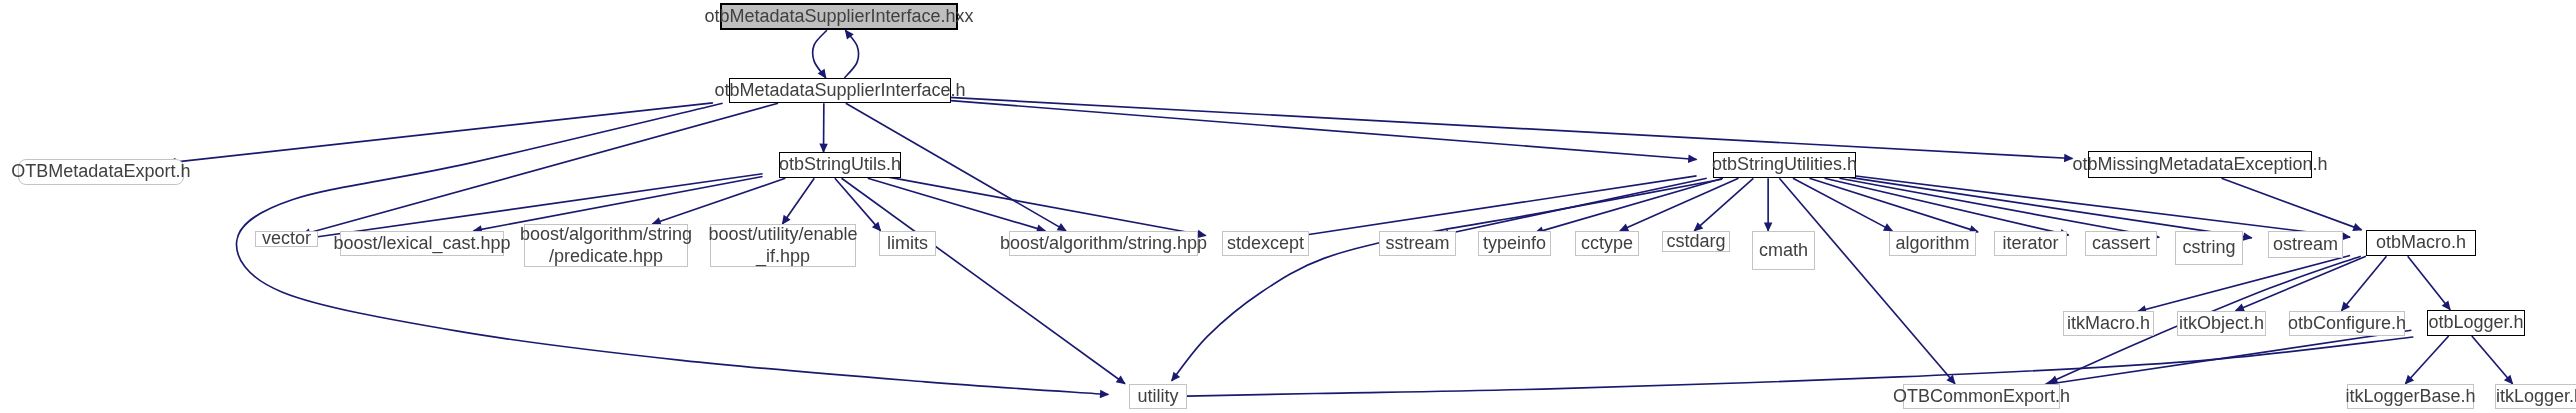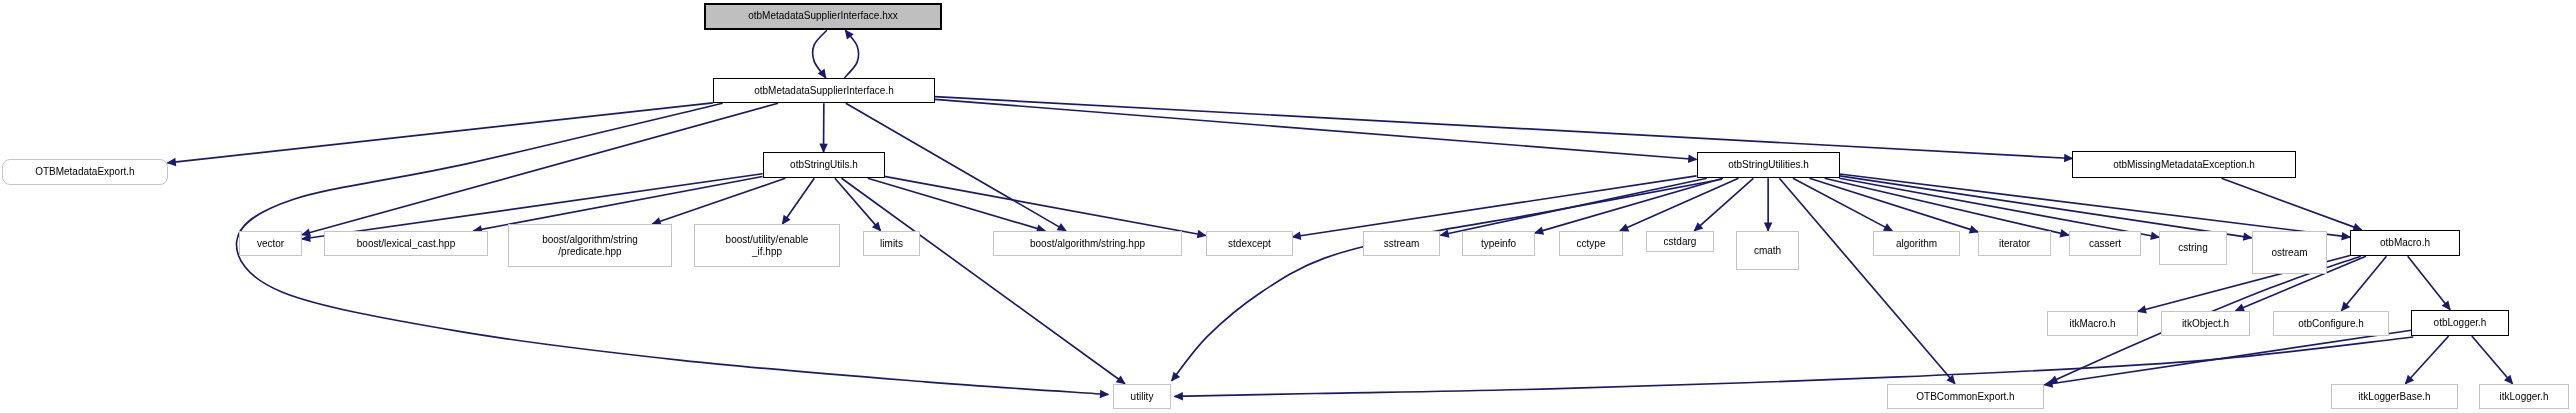--- a/index.html
+++ b/index.html
@@ -11,26 +11,27 @@
     overflow:hidden;
   }
   #edge-layer{position:absolute;left:0;top:0;width:2576px;height:414px;z-index:1;}
   #node-layer{position:absolute;left:0;top:0;width:2576px;height:414px;z-index:2;}
   .gnode{
     position:absolute;
     box-sizing:border-box;
     display:flex;align-items:center;justify-content:center;
     background:#ffffff;
     border:1.9px solid #c4c4c4;
-    color:#000000;
-    font-size:10px;
+    color:#404040;
+    font-size:18px;
     line-height:1.18;
     text-align:center;
     white-space:pre-line;
     cursor:default;
+    margin-left:16px;
   }
   .gnode.linked{border:1.9px solid #000000;cursor:pointer;}
   .gnode.current{border:2.9px solid #000000;background:#bfbfbf;cursor:default;}
 </style>
 </head>
 <body>
 
 <div id="stage">
   <svg id="edge-layer" width="2576" height="414" viewBox="0 0 2645 425" xmlns="http://www.w3.org/2000/svg">
     <defs>
@@ -82,39 +83,39 @@
         <path d="M2538.0331125827815,345 L2579.8940397350993,394" fill="none" stroke="#191970" stroke-width="1.7" marker-end="url(#arrow)"></path>
       </g>
   </svg>
   <div id="node-layer">
       <div class="gnode current" style="left: 704px; top: 2.9px; width: 238px; height: 27px;">otbMetadataSupplierInterface.hxx</div>
       <div class="gnode linked" style="left: 713px; top: 78px; width: 222px; height: 25px;">otbMetadataSupplierInterface.h</div>
       <div class="gnode plain" style="left: 1.9px; top: 159px; width: 166px; height: 26px; border-radius: 8px;">OTBMetadataExport.h</div>
       <div class="gnode linked" style="left: 763px; top: 152px; width: 122px; height: 26px;">otbStringUtils.h</div>
       <div class="gnode linked" style="left: 1697px; top: 152px; width: 143px; height: 26px;">otbStringUtilities.h</div>
       <div class="gnode linked" style="left: 2072px; top: 151px; width: 224px; height: 27px;">otbMissingMetadataException.h</div>
-      <div class="gnode plain" style="left: 239px; top: 231px; width: 63px; height: 25px;">vector</div>
+      <div class="gnode plain" style="left: 239px; top: 231px; width: 63px; height: 16px;">vector</div>
       <div class="gnode plain" style="left: 324px; top: 231px; width: 164px; height: 25px;">boost/lexical_cast.hpp</div>
       <div class="gnode plain" style="left: 508px; top: 224px; width: 164px; height: 43px;">boost/algorithm/string
 /predicate.hpp</div>
       <div class="gnode plain" style="left: 694px; top: 224px; width: 146px; height: 43px;">boost/utility/enable
 _if.hpp</div>
       <div class="gnode plain" style="left: 863px; top: 231px; width: 57px; height: 25px;">limits</div>
       <div class="gnode plain" style="left: 993px; top: 231px; width: 189px; height: 25px;">boost/algorithm/string.hpp</div>
       <div class="gnode plain" style="left: 1206px; top: 231px; width: 87px; height: 25px;">stdexcept</div>
       <div class="gnode plain" style="left: 1363px; top: 231px; width: 77px; height: 25px;">sstream</div>
       <div class="gnode plain" style="left: 1462px; top: 231px; width: 73px; height: 25px;">typeinfo</div>
       <div class="gnode plain" style="left: 1559px; top: 231px; width: 64px; height: 25px;">cctype</div>
       <div class="gnode plain" style="left: 1646px; top: 231px; width: 68px; height: 21px;">cstdarg</div>
       <div class="gnode plain" style="left: 1736px; top: 231px; width: 63px; height: 39px;">cmath</div>
       <div class="gnode plain" style="left: 1873px; top: 231px; width: 87px; height: 25px;">algorithm</div>
       <div class="gnode plain" style="left: 1978px; top: 231px; width: 73px; height: 25px;">iterator</div>
       <div class="gnode plain" style="left: 2069px; top: 231px; width: 72px; height: 25px;">cassert</div>
       <div class="gnode plain" style="left: 2159px; top: 231px; width: 68px; height: 34px;">cstring</div>
-      <div class="gnode plain" style="left: 2252px; top: 231px; width: 75px; height: 43px;">ostream</div>
+      <div class="gnode plain" style="left: 2252px; top: 231px; width: 75px; height: 27px;">ostream</div>
       <div class="gnode linked" style="left: 2350px; top: 230px; width: 110px; height: 26px;">otbMacro.h</div>
       <div class="gnode plain" style="left: 2047px; top: 311px; width: 91px; height: 25px;">itkMacro.h</div>
       <div class="gnode plain" style="left: 2161px; top: 311px; width: 89px; height: 25px;">itkObject.h</div>
       <div class="gnode plain" style="left: 2273px; top: 311px; width: 116px; height: 25px;">otbConfigure.h</div>
       <div class="gnode linked" style="left: 2411px; top: 310px; width: 98px; height: 26px;">otbLogger.h</div>
       <div class="gnode plain" style="left: 1113px; top: 384px; width: 58px; height: 25px;">utility</div>
       <div class="gnode plain" style="left: 1887px; top: 384px; width: 157px; height: 25px;">OTBCommonExport.h</div>
       <div class="gnode plain" style="left: 2331px; top: 384px; width: 127px; height: 25px;">itkLoggerBase.h</div>
       <div class="gnode plain" style="left: 2479px; top: 384px; width: 90px; height: 25px;">itkLogger.h</div>
     </div>

